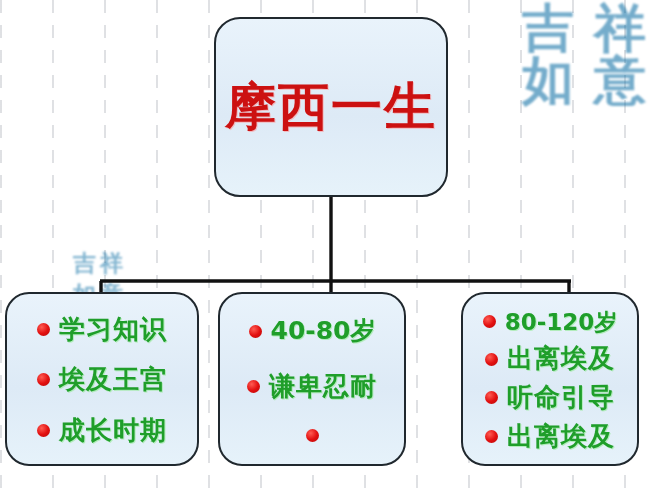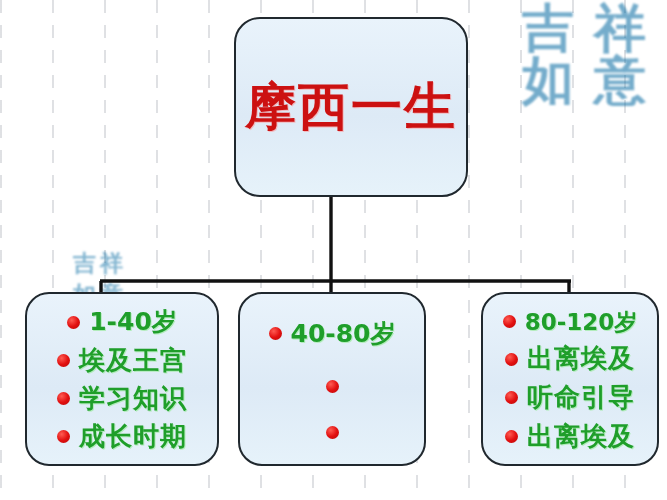--- a/index.html
+++ b/index.html
@@ -94,21 +94,20 @@
   }
 
   
   .node {
     position: absolute;
     z-index: 3;
     box-sizing: border-box;
     border: 2px solid #20282e;
     background: linear-gradient(to bottom, #e9f3fb 0%, #ddeaf6 55%, #e6f2fa 100%);
     border-radius: 26px;
-    margin-left: 20px;
   }
 
   #node-root {
     left: 214px;
     top: 17px;
     width: 234px;
     height: 180px;
     display: flex;
     align-items: center;
     justify-content: center;
@@ -191,43 +190,40 @@
   <line x1="569" y1="281" x2="569" y2="294" stroke="#111111" stroke-width="3.4"></line>
 </svg>
 
 <div id="node-root" class="node">
   <div id="node-root-title">摩西一生</div>
 </div>
 
 <div id="node-stage-1" class="node leaf">
   <div class="bullet-row">
     <span class="bullet-dot"></span>
-    <span class="bullet-text is-range">1-40岁</span>
+    <span class="bullet-text">学习知识</span>
   </div>
   <div class="bullet-row">
     <span class="bullet-dot"></span>
     <span class="bullet-text">埃及王宫</span>
   </div>
   <div class="bullet-row">
     <span class="bullet-dot"></span>
-    <span class="bullet-text">学习知识</span>
-  </div>
-  <div class="bullet-row">
-    <span class="bullet-dot"></span>
     <span class="bullet-text">成长时期</span>
   </div>
 </div>
 
 <div id="node-stage-2" class="node leaf">
   <div class="bullet-row">
     <span class="bullet-dot"></span>
     <span class="bullet-text is-range">40-80岁</span>
   </div>
   <div class="bullet-row">
     <span class="bullet-dot"></span>
+    <span class="bullet-text">谦卑忍耐</span>
   </div>
   <div class="bullet-row">
     <span class="bullet-dot"></span>
   </div>
 </div>
 
 <div id="node-stage-3" class="node leaf">
   <div class="bullet-row">
     <span class="bullet-dot"></span>
     <span class="bullet-text is-range">80-120岁</span>

